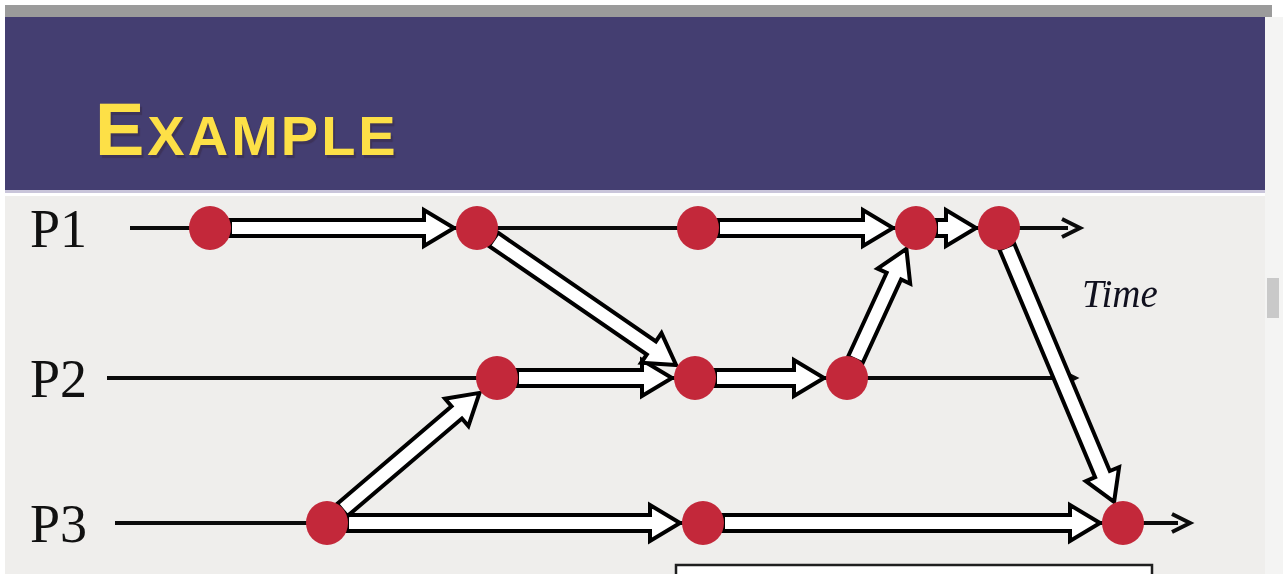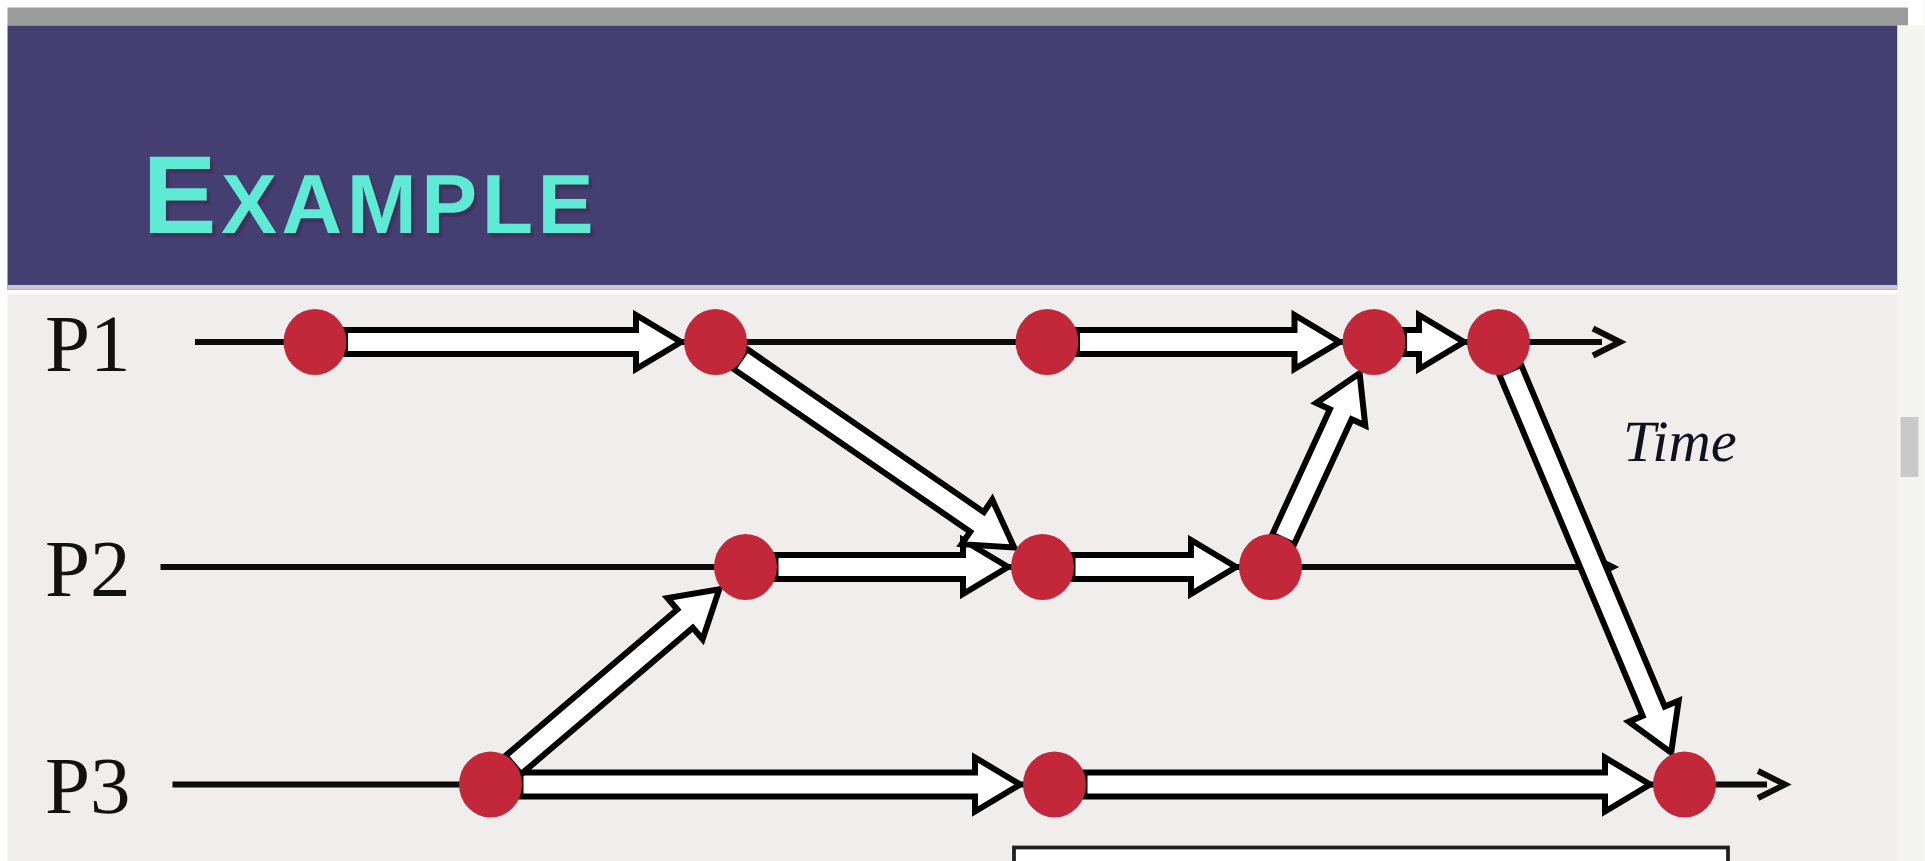--- a/index.html
+++ b/index.html
@@ -10,21 +10,21 @@
   .top-strip{
     position:absolute;left:5px;top:5px;width:1267px;height:12px;
     background:#9b9b9b;
   }
   .slide-header{
     position:absolute;left:5px;top:17px;width:1260px;height:173px;
     background:#443e71;border-bottom:3px solid #c9c5da;box-sizing:content-box;
   }
   .slide-title{
     position:absolute;left:90px;top:76px;
-    color:#5eead4;font-family:"Liberation Sans",sans-serif;font-weight:bold;
+    color:#fde047;font-family:"Liberation Sans",sans-serif;font-weight:bold;
     font-size:56px;letter-spacing:3px;line-height:1;
     text-shadow:2px 3px 1px rgba(45,25,35,0.30);
   }
   .slide-title::first-letter{font-size:74px;}
   .slide-body{
     position:absolute;left:5px;top:196px;width:1260px;height:378px;
     background:#efeeec;
   }
   .diagram-svg{
     position:absolute;left:0;top:0;width:1283px;height:574px;

